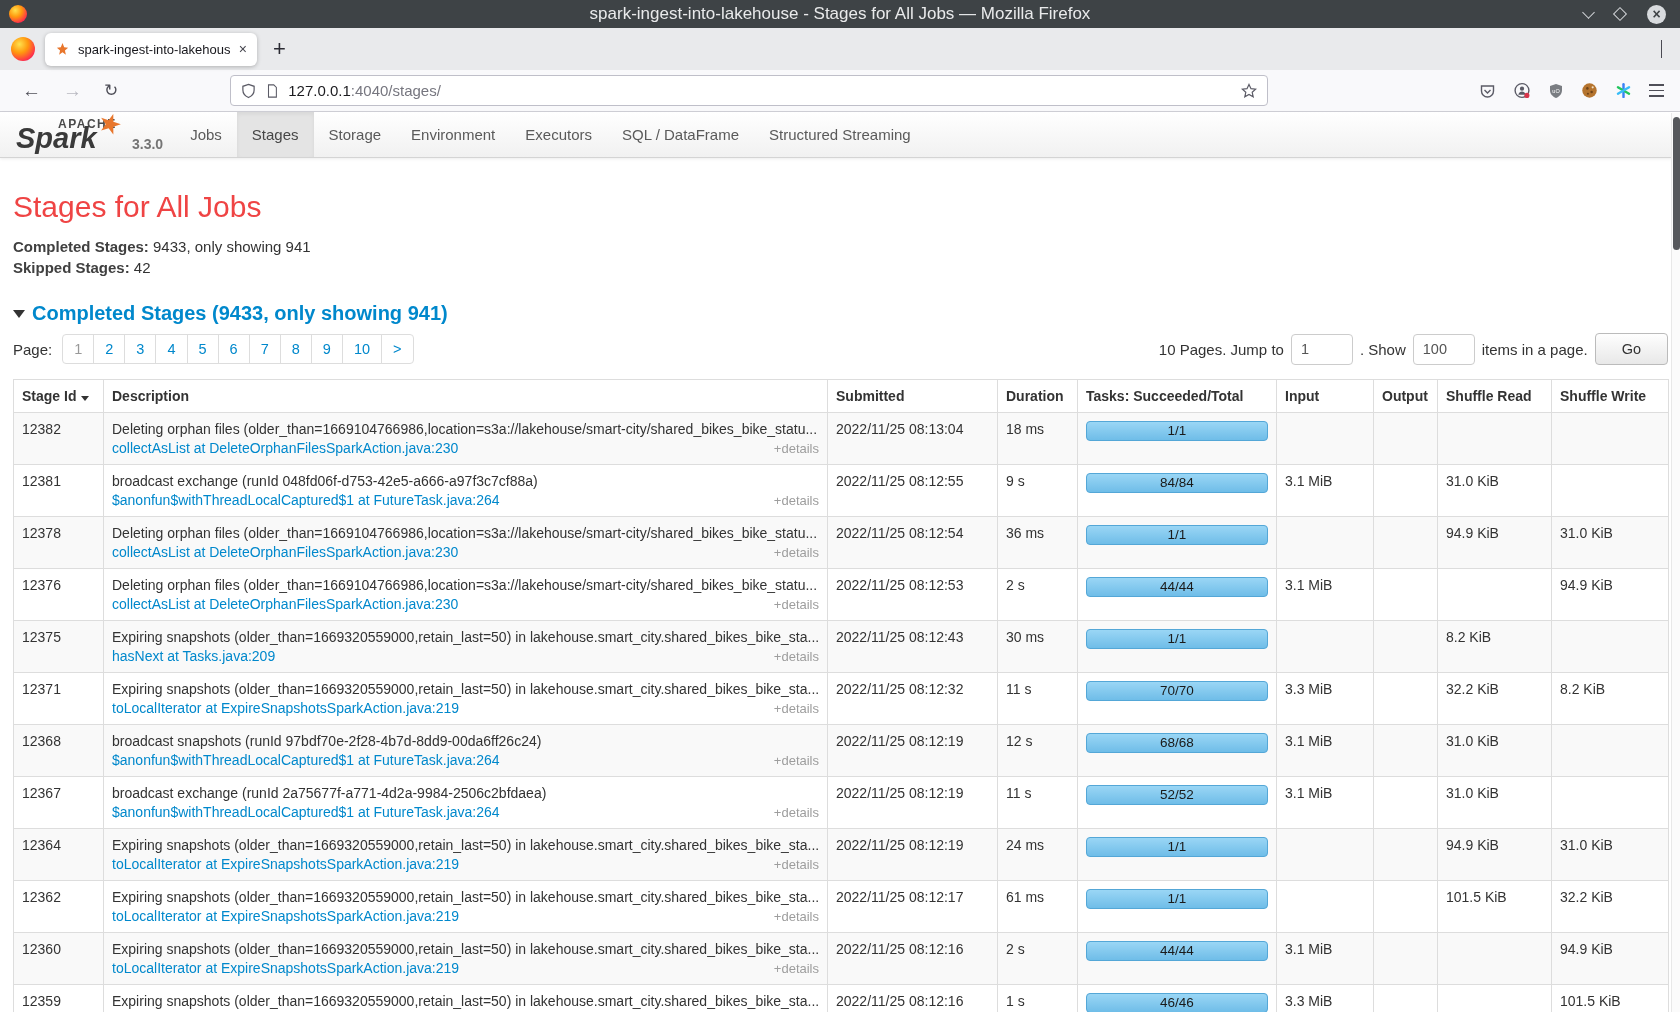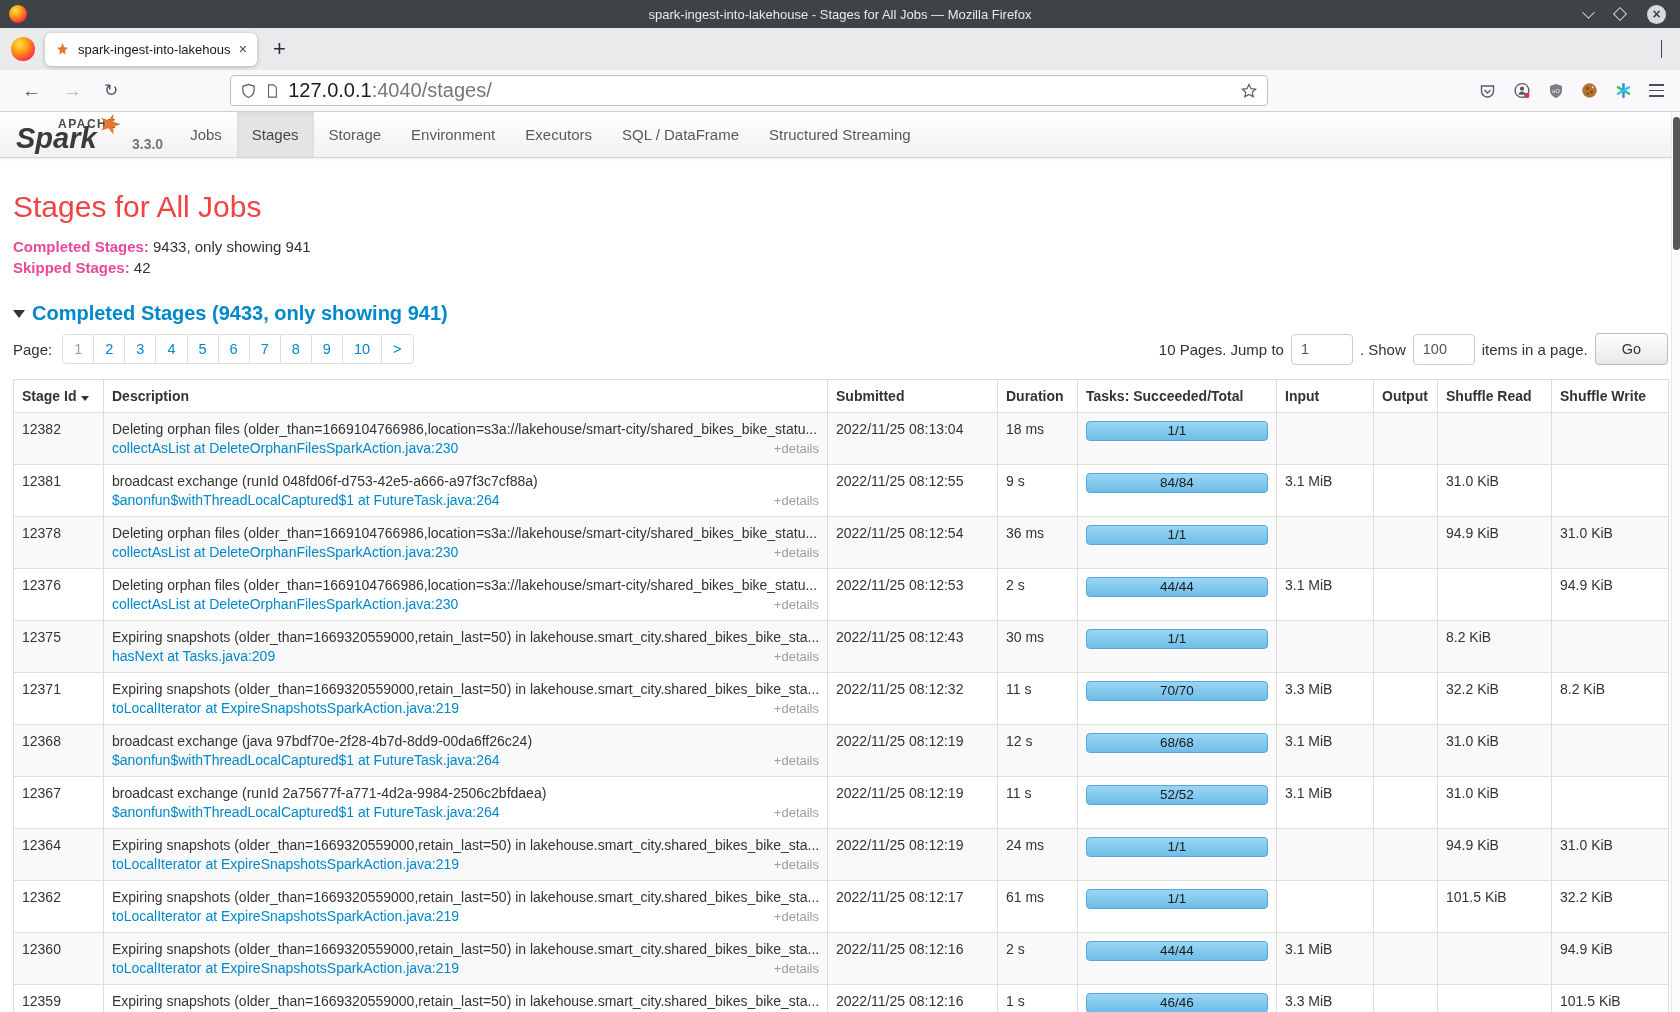--- a/index.html
+++ b/index.html
@@ -3,21 +3,21 @@
 <meta charset="utf-8">
 <style>
   * { margin:0; padding:0; box-sizing:border-box; }
   html,body { width:1680px; height:1012px; overflow:hidden; background:#fff;
               font-family:"Liberation Sans", sans-serif; }
 
   
   .titlebar { height:28px; background:#3e4346; display:flex; align-items:center; position:relative; }
   .ff-logo { width:18px; height:18px; border-radius:50%; margin-left:9px;
              background:radial-gradient(circle at 35% 30%, #ffe14d 0%, #ff980e 38%, #ff3647 72%, #b5007f 100%); }
-  .win-title { position:absolute; left:0; right:0; text-align:center; color:#e9eaeb; font-size:13px; }
+  .win-title { position:absolute; left:0; right:0; text-align:center; color:#e9eaeb; font-size:17px; }
   .win-controls { margin-left:auto; display:flex; align-items:center; gap:22px; padding-right:14px; z-index:2; }
   .chev { width:9px; height:9px; border-right:1.7px solid #d4d7da; border-bottom:1.7px solid #d4d7da;
           transform:rotate(45deg); margin-top:-4px; }
   .diamond { width:10px; height:10px; border:1.7px solid #d4d7da; transform:rotate(45deg); }
   .closebtn { width:19px; height:19px; border-radius:50%; background:#d8dbde; color:#3e4346;
               font-size:14px; font-weight:bold; text-align:center; line-height:18px; }
 
   .tabstrip { height:42px; background:#e9eaec; display:flex; align-items:center; }
   .ff-logo2 { width:24px; height:24px; border-radius:50%; margin:0 10px 0 11px;
              background:radial-gradient(circle at 35% 30%, #ffe14d 0%, #ff980e 38%, #ff3647 72%, #b5007f 100%); }
@@ -29,21 +29,21 @@
   .alltabs { margin-left:auto; margin-right:18px; }
   .chev-dark { width:9px; height:9px; border-right:1.7px solid #4a4a52; border-bottom:1.7px solid #4a4a52;
                transform:rotate(45deg); margin-top:-3px; }
 
   .toolbar { height:42px; background:#f9f9fb; border-bottom:1px solid #d0d0d7; display:flex; align-items:center; }
   .navbtn { font-size:19px; margin-left:22px; color:#4f4f58; line-height:1; }
   .navbtn.disabled { color:#b8b8c0; }
   .reload { font-size:17px; margin-left:22px; color:#4f4f58; }
   .urlbar { margin-left:112px; width:1038px; height:31px; background:#fff; border:1px solid #bfbfc9;
             border-radius:4px; display:flex; align-items:center; padding:0 10px; gap:9px; }
-  .url-text { flex:1; font-size:20px; color:#1b1b1f; }
+  .url-text { flex:1; font-size:15px; color:#1b1b1f; }
   .url-text .path { color:#76767f; }
   .tool-icons { display:flex; align-items:center; gap:17px; margin-left:auto; padding-right:16px; }
   .burger { display:flex; flex-direction:column; gap:3.5px; }
   .burger i { display:block; width:15px; height:1.8px; background:#4f4f58; }
 
   
   .sparkbar { height:46px; background:linear-gradient(#ffffff,#f1f1f1); border-bottom:1px solid #d4d4d4;
               box-shadow:0 1px 3px rgba(0,0,0,.08); display:flex; align-items:stretch; }
   .spark-logo { position:relative; width:118px; margin-left:14px; }
   .apache { position:absolute; top:5px; left:44px; font-size:12px; font-weight:bold; letter-spacing:1.5px; color:#4a4a4a; }
@@ -53,21 +53,21 @@
   .nav-items { display:flex; list-style:none; }
   .nav-item { line-height:46px; padding:0 15px; font-size:15px; color:#5a5a5a; cursor:pointer; }
   .nav-item.active { background:#e4e4e4; color:#464646; box-shadow:inset 0 2px 4px rgba(0,0,0,.06); }
   .app-label { margin-left:auto; line-height:46px; padding-right:16px; font-size:15px; color:#8a8a8a; }
   .app-label b { color:#666; }
 
   
   .content { padding-left:13px; }
   h1.page-title { margin:32px 0 12px 0; font-size:30px; font-weight:normal; color:#ef4444; }
   .summary-line { font-size:15px; color:#333; line-height:21px; }
-  .summary-line .lbl { color:#ec4899; font-weight:bold; }
+  .summary-line .lbl { color:#404040; font-weight:bold; }
   .section-head { margin:24px 0 8px 0; font-size:20px; font-weight:bold; color:#0088cc; display:flex; align-items:center; cursor:pointer; }
   .tri-down { width:0; height:0; border-left:6px solid transparent; border-right:6px solid transparent;
               border-top:8px solid #333; margin-right:7px; }
 
   .pager-row { display:flex; align-items:center; width:1655px; margin:6px 0 14px 0; font-size:15px; color:#333; }
   .pager { display:inline-flex; margin-left:10px; }
   .page-btn { padding:6px 11px; border:1px solid #ddd; background:#fff; color:#0088cc; font-size:14.5px;
               margin-left:-1px; text-decoration:none; cursor:pointer; }
   .page-btn:first-child { border-radius:4px 0 0 4px; margin-left:0; }
   .page-btn:last-child { border-radius:0 4px 4px 0; }
@@ -380,21 +380,21 @@
     </td>
     <td class="nowrap">3.3 MiB</td>
     <td class="nowrap"></td>
     <td class="nowrap">32.2 KiB</td>
     <td class="nowrap">8.2 KiB</td>
   </tr>
 
   <tr>
     <td class="nowrap">12368</td>
     <td>
-      <div class="desc-main">broadcast exchange (java 97bdf70e-2f28-4b7d-8dd9-00da6ff26c24)</div>
+      <div class="desc-main">broadcast snapshots (runId 97bdf70e-2f28-4b7d-8dd9-00da6ff26c24)</div>
       <div class="desc-sub">
         <a class="desc-link" href="#">$anonfun$withThreadLocalCaptured$1 at FutureTask.java:264</a>
         <span class="details-toggle">+details</span>
       </div>
     </td>
     <td class="nowrap">2022/11/25 08:12:19</td>
     <td class="nowrap">12 s</td>
     <td>
       <div class="progress">68/68</div>
     </td>

